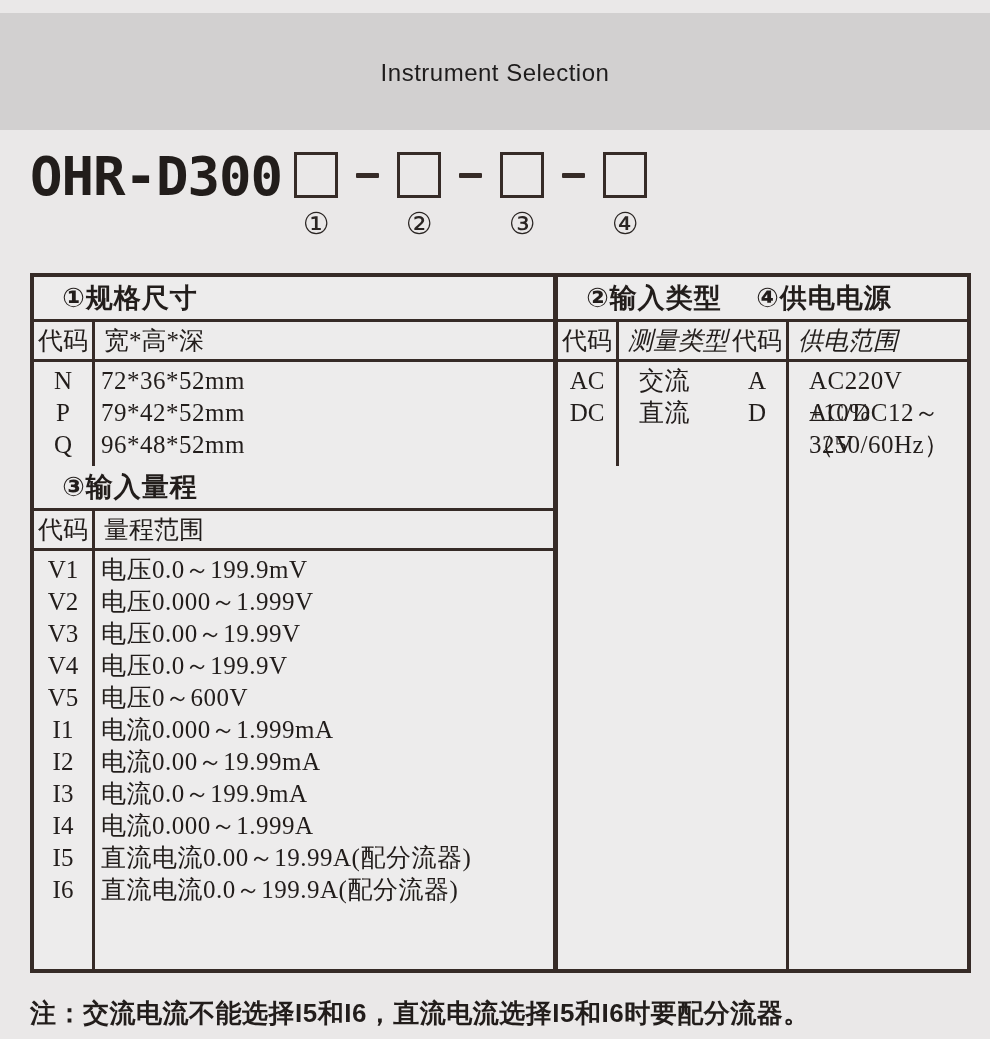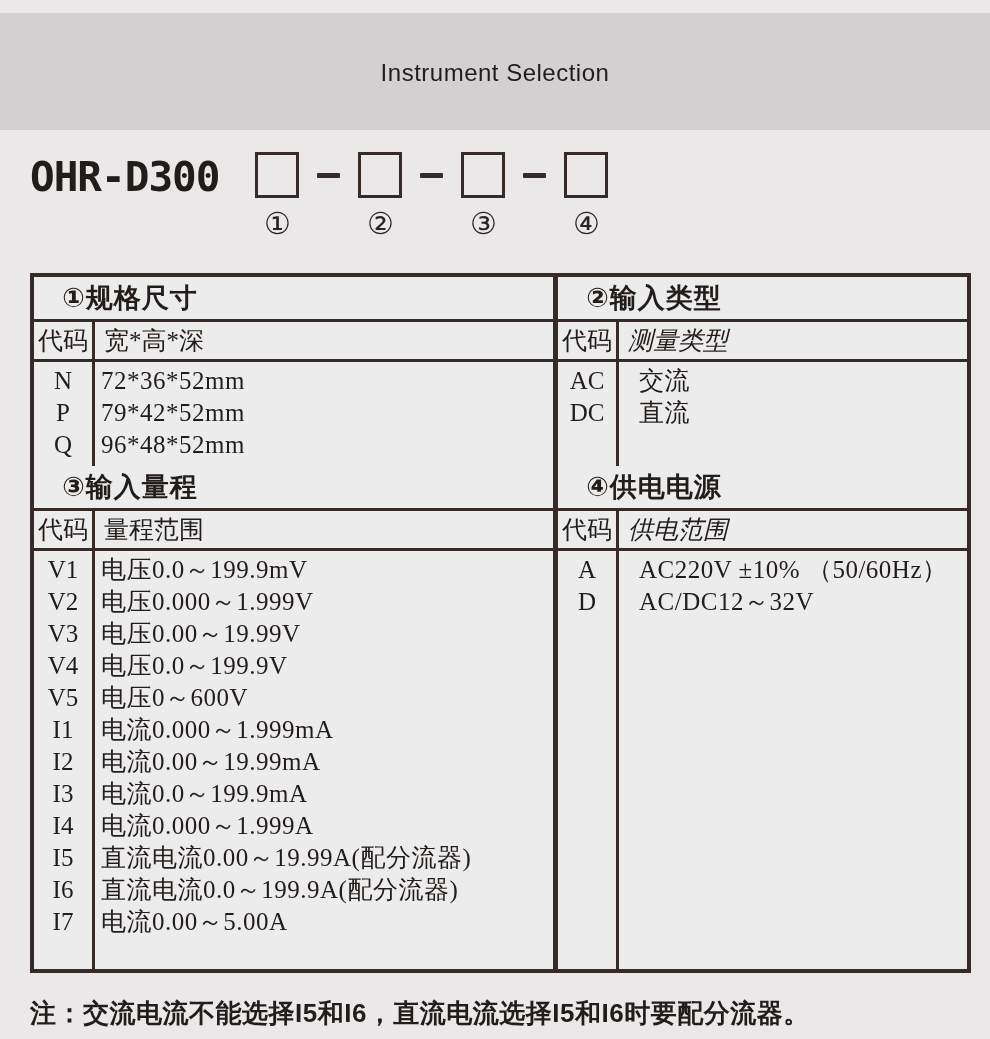--- a/index.html
+++ b/index.html
@@ -22,22 +22,22 @@
   .band .subtitle{
     font-size:24px;margin-top:2px;color:#1e1c1c;letter-spacing:0.5px;
   }
   
   .model{
     position:absolute;left:30px;top:152px;height:100px;
     display:flex;align-items:flex-start;
   }
   .model .prefix{
     font-family:"DejaVu Sans Mono","Liberation Mono",monospace;
-    font-weight:bold;font-size:41px;line-height:50px;letter-spacing:-1px;
-    margin-right:36px;
+    font-weight:bold;font-size:54px;line-height:50px;letter-spacing:-1px;
+    margin-right:12px;
   }
   .unit{display:flex;flex-direction:column;align-items:center;width:44px;}
   .unit .box{
     width:38px;height:40px;border:3px solid var(--line,#362b27);
     background:transparent;
   }
   .unit .circ{
     margin-top:11px;font-size:30px;line-height:30px;
     font-family:"Liberation Serif","DejaVu Serif",serif;color:#2a2523;
   }
@@ -48,21 +48,21 @@
   
   .seltable{
     position:absolute;left:30px;top:273px;width:941px;height:700px;
     border:4px solid var(--line,#362b27);
     background:var(--table-bg,#edecec);
     box-sizing:border-box;
     display:flex;
     font-family:"Liberation Serif","DejaVu Serif",serif;
   }
   .colL{width:519px;border-right:5px solid var(--line,#362b27);display:flex;flex-direction:column;}
-  .colR{flex:1;display:flex;flex-direction:column;}
+  .colR{flex:1;display:flex;}
   .secA{height:189px;display:flex;flex-direction:column;}
   .secB{flex:1;display:flex;flex-direction:column;}
   .sec-title{
     height:42px;line-height:42px;border-bottom:3px solid var(--line,#362b27);
     font-family:"Liberation Sans","DejaVu Sans",sans-serif;
     font-weight:bold;font-size:27px;padding-left:28px;letter-spacing:1px;
   }
   .cols{
     display:flex;height:37px;line-height:37px;
     border-bottom:3px solid var(--line,#362b27);font-size:25px;align-items:center;
@@ -187,24 +187,20 @@
           <div class="val">电流0.000～1.999A</div>
         </div>
         <div class="tr">
           <div class="code">I5</div>
           <div class="val">直流电流0.00～19.99A(配分流器)</div>
         </div>
         <div class="tr">
           <div class="code">I6</div>
           <div class="val">直流电流0.0～199.9A(配分流器)</div>
         </div>
-        <div class="tr">
-          <div class="code">I7</div>
-          <div class="val">电流0.00～5.00A</div>
-        </div>
       </div>
     </div>
   </div>
 
   <div class="colR">
 
     <div class="secA">
       <div class="sec-title">②输入类型</div>
       <div class="cols">
         <div class="code-h">代码</div>

